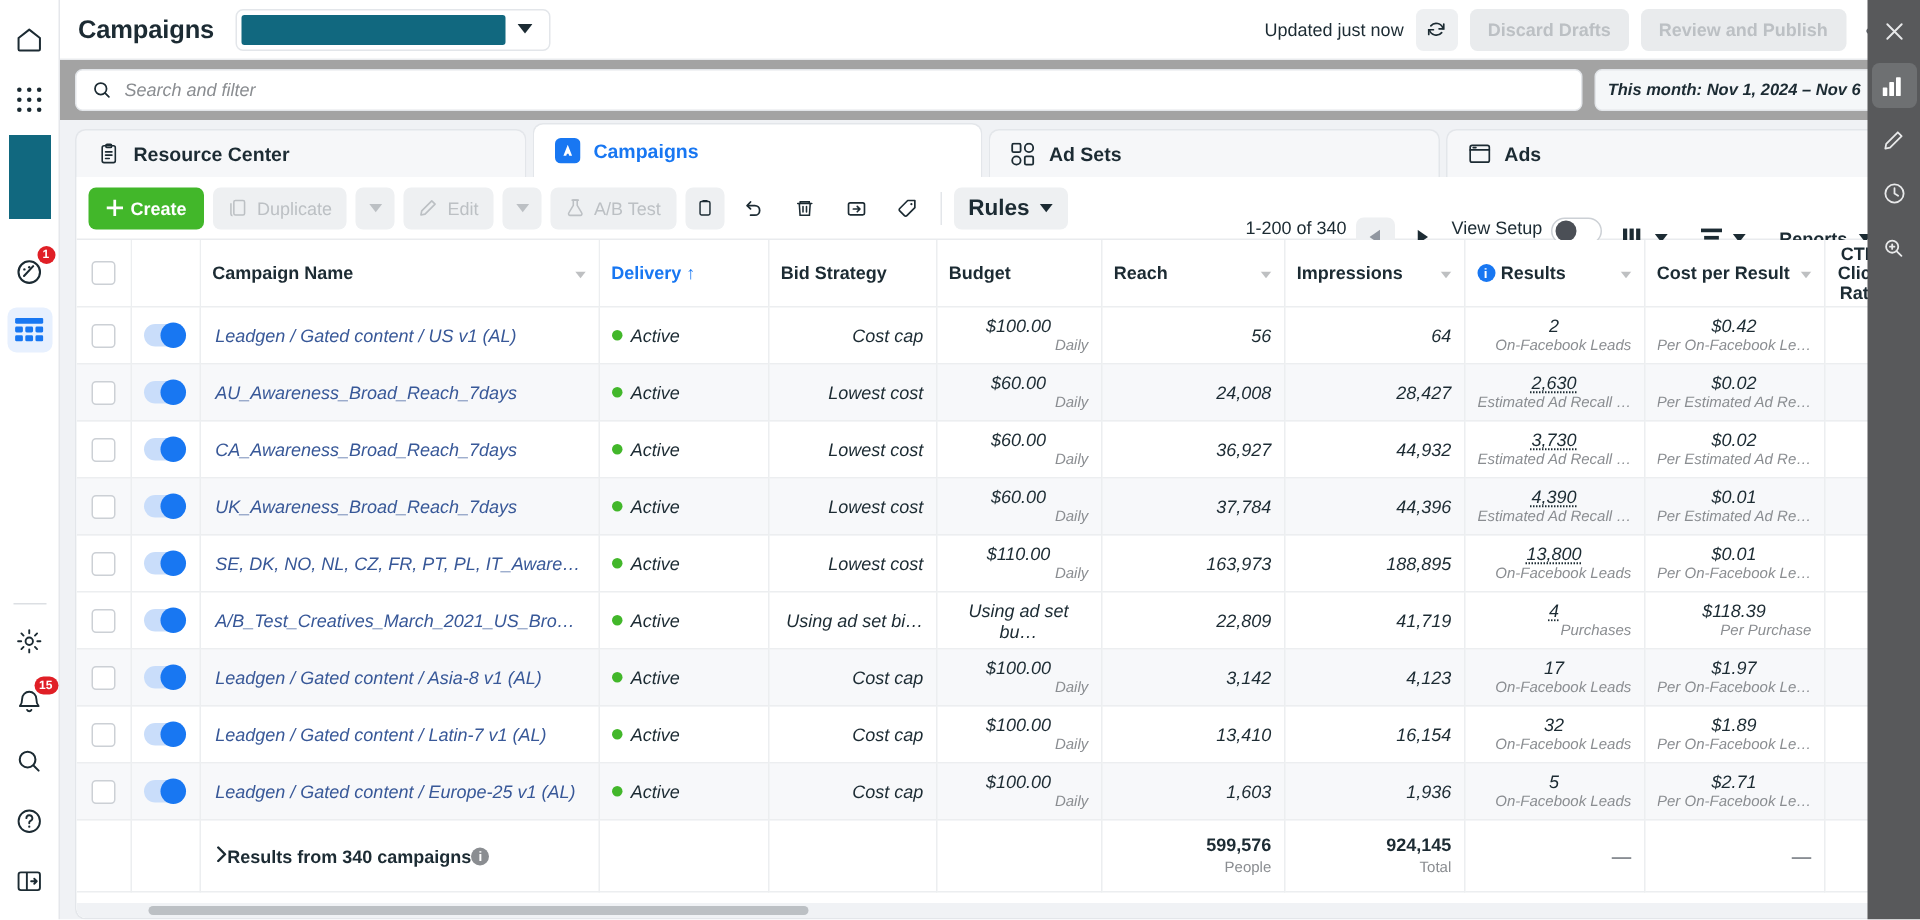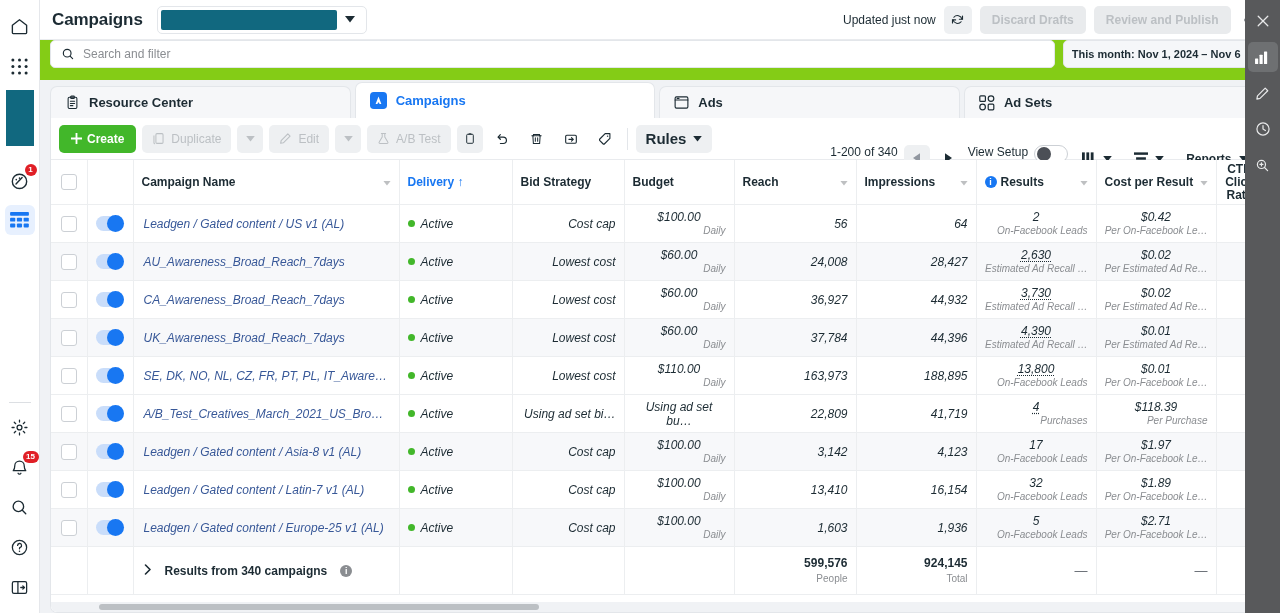--- a/index.html
+++ b/index.html
@@ -109,23 +109,23 @@
     padding: 0 12px; cursor: default; border: none;
   }
   .dots-btn {
     width: 28px; height: 28px; border-radius: 5px;
     display: flex; align-items: center; justify-content: center;
     font-size: 14px; color: #5b6169; cursor: pointer; letter-spacing: 1px;
   }
 
   
   .searchrow {
-    height: 40px; background: #84cc16;
-    display: flex; align-items: flex-start;
-    padding: 0 10px 0 10px; gap: 8px; flex: 0 0 40px;
+    height: 40px; background: #a3a3a3;
+    display: flex; align-items: center;
+    padding: 0 10px 0 10px; gap: 8px; flex: 0 0 40px; font-style: italic;
   }
   .searchbox {
     flex: 1 1 auto; height: 28px;
     background: #fff; border: 1px solid #e3e6ea; border-radius: 5px;
     display: flex; align-items: center; padding: 0 10px; gap: 8px;
   }
   .searchbox .ph { color: #8a8d91; font-size: 12px; }
   .daterange {
     height: 28px; min-width: 162px;
     background: #f5f7f9; border: 1px solid #e3e6ea; border-radius: 5px;
@@ -259,21 +259,21 @@
   .dot { width: 7px; height: 7px; border-radius: 4px; background: #42b72a; flex: 0 0 7px; }
   .cell-r { padding: 0 8px; text-align: right; font-size: 12px;
     white-space: nowrap; overflow: hidden; text-overflow: ellipsis; }
   .cell-stack { padding: 0 8px; text-align: right; line-height: 14px; }
   .cs-main { font-size: 12px; color: #1c2b33; text-align: center; }
   .cs-main.ul { text-decoration: underline; text-decoration-style: dotted; text-underline-offset: 2px; }
   .cs-sub { font-size: 10px; color: #8a8d91; white-space: nowrap; overflow: hidden; text-overflow: ellipsis; }
 
   tfoot tr { height: 48px; background: #fff; }
   tfoot td { border-bottom: none; }
-  .foot-label { display: flex; align-items: center; gap: 13px; padding: 0 10px;
+  .foot-label { display: flex; align-items: center; gap: 0; padding: 0 10px;
     font-size: 12px; font-weight: bold; color: #1c2b33; }
   .chev-right { color: #1c2b33; }
   .foot-stack { padding: 0 8px; text-align: right; line-height: 15px; }
   .fs-main { font-size: 12px; font-weight: bold; color: #1c2b33; }
   .fs-sub { font-size: 10px; color: #8a8d91; text-align: right; }
   .dash { text-align: right; padding: 0 8px; color: #5b6169; font-size: 13px; }
 
   
   .v-scroll {
     position: absolute; right: 2px; top: 200px;
@@ -451,35 +451,35 @@
 
       <div class="tab active">
         <svg width="17" height="17" viewBox="0 0 20 20">
           <rect x="0" y="0" width="20" height="20" rx="4.5" fill="#1877f2"></rect>
           <path d="M10 5.2 13.4 14h-2.2l-.6-1.7H9.4L8.8 14H6.6z" fill="#fff"></path>
         </svg>
         <span class="tlabel">Campaigns</span>
       </div>
 
       <div class="tab">
-        <svg width="15" height="15" viewBox="0 0 20 20" fill="none" stroke="#1c2b33" stroke-width="1.5">
-          <rect x="1.5" y="2.5" width="17" height="15" rx="1.8"></rect>
-          <path d="M1.5 6.6h17M4.2 4.5h2.4" stroke-linecap="round"></path>
-        </svg>
-        <span class="tlabel">Ads</span>
-      </div>
-
-      <div class="tab">
         <svg width="16" height="16" viewBox="0 0 20 20" fill="none" stroke="#1c2b33" stroke-width="1.5">
           <rect x="1" y="1" width="7" height="7" rx="1.2"></rect>
           <rect x="11.5" y="1" width="7" height="7" rx="3.5"></rect>
           <rect x="1" y="11.5" width="7" height="7" rx="3.5"></rect>
           <rect x="11.5" y="11.5" width="7" height="7" rx="1.2"></rect>
         </svg>
         <span class="tlabel">Ad Sets</span>
+      </div>
+
+      <div class="tab">
+        <svg width="15" height="15" viewBox="0 0 20 20" fill="none" stroke="#1c2b33" stroke-width="1.5">
+          <rect x="1.5" y="2.5" width="17" height="15" rx="1.8"></rect>
+          <path d="M1.5 6.6h17M4.2 4.5h2.4" stroke-linecap="round"></path>
+        </svg>
+        <span class="tlabel">Ads</span>
       </div>
     </div>
 
     <div class="panel">
 
       <div class="toolbar">
         <div class="btn-create">
           <svg width="11" height="11" viewBox="0 0 12 12" fill="#fff">
               <path d="M5 0h2v5h5v2H7v5H5V7H0V5h5z"></path>
             </svg>

